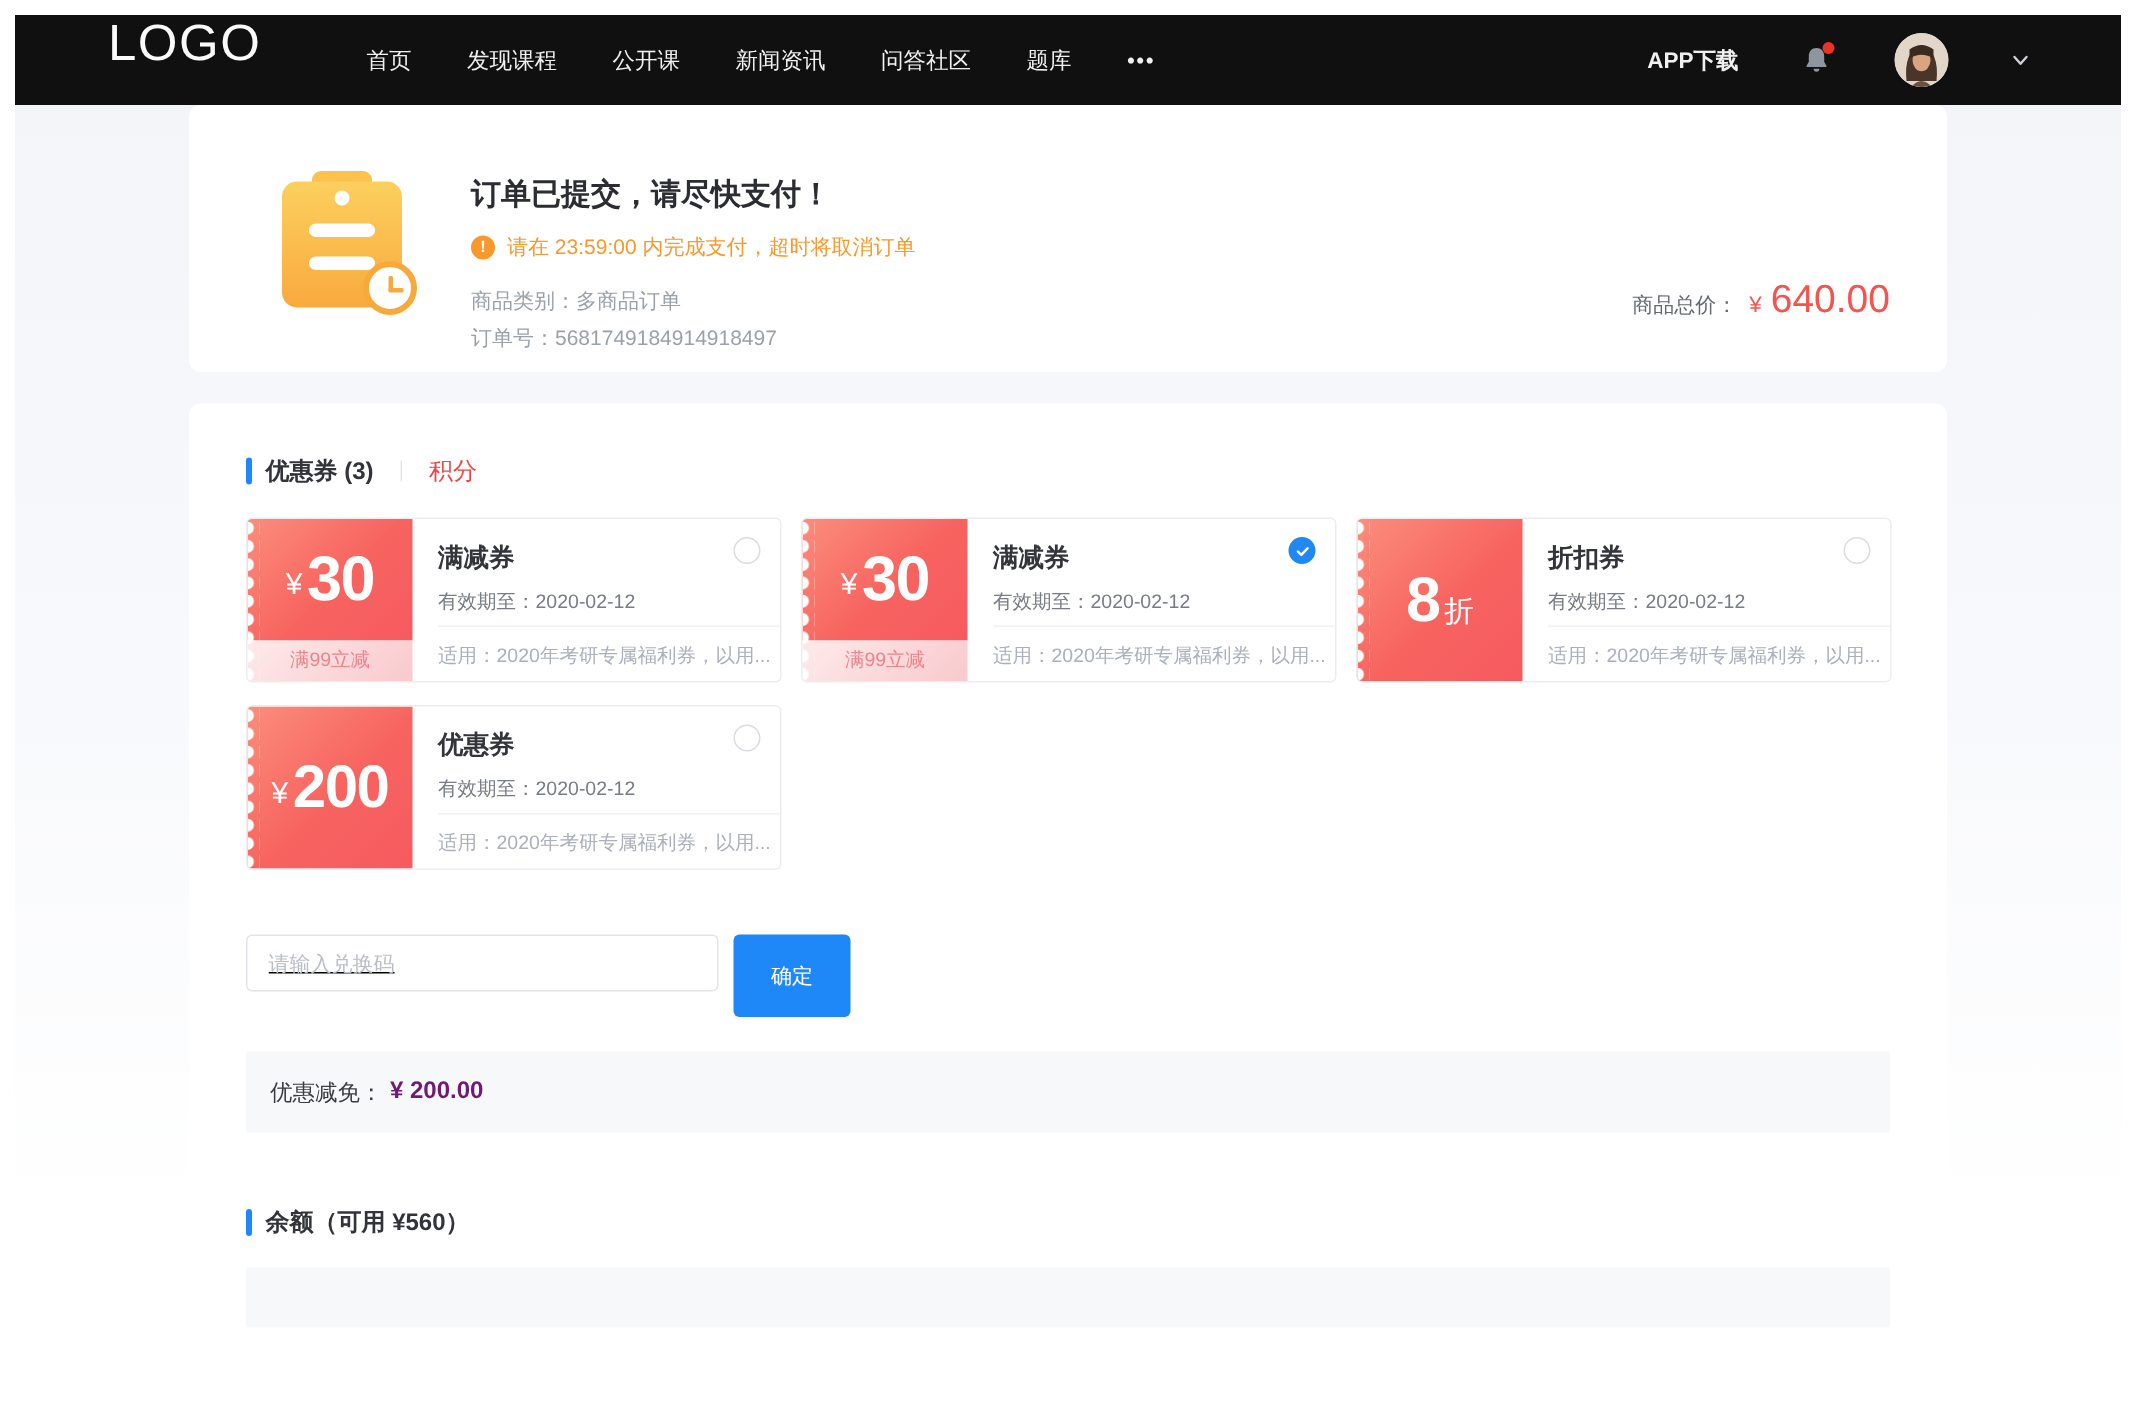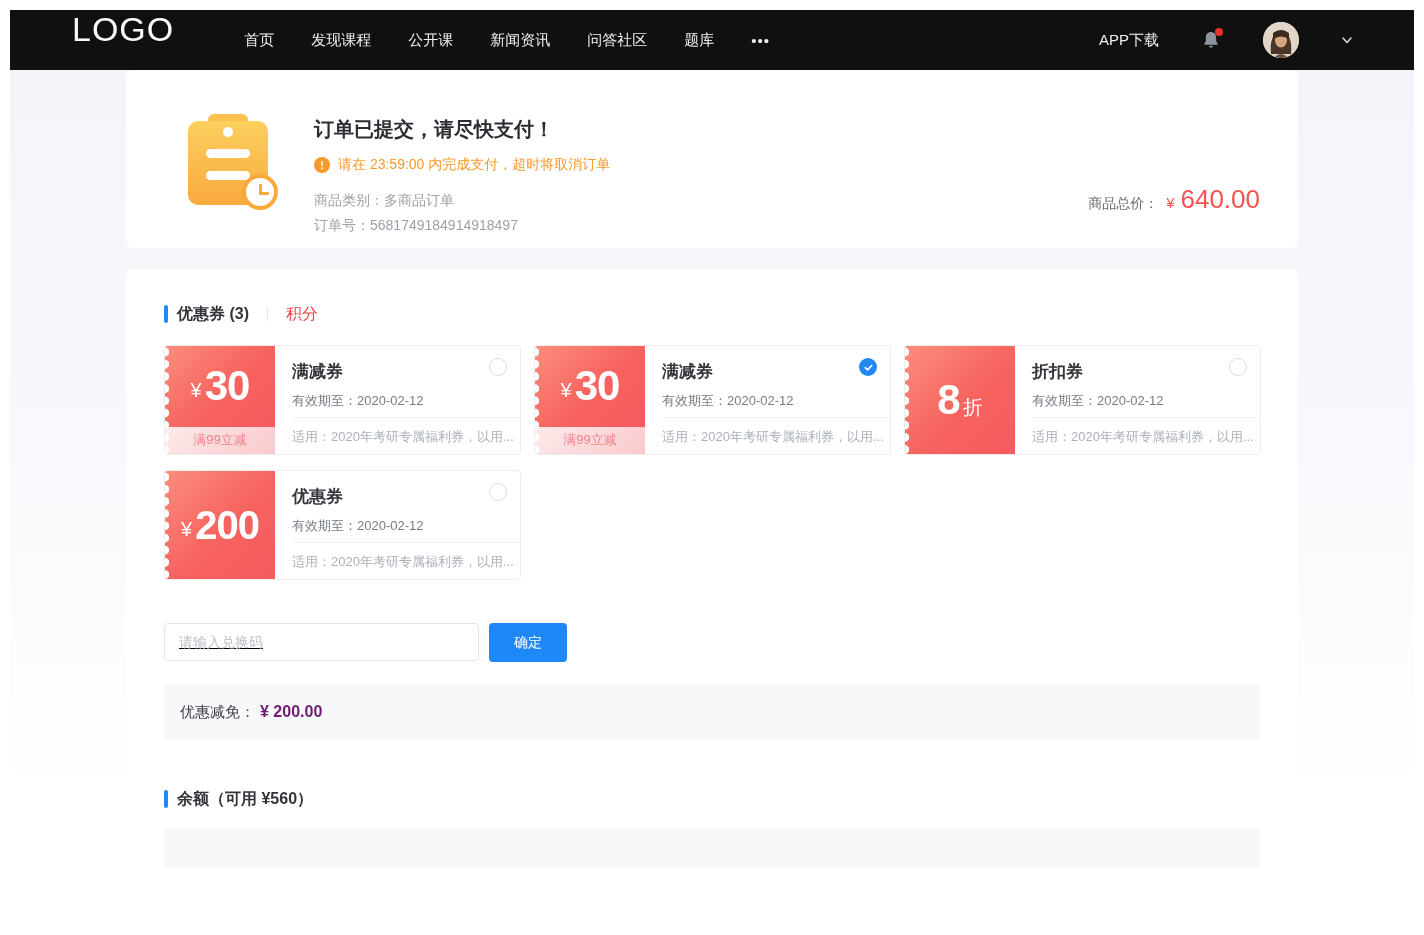--- a/index.html
+++ b/index.html
@@ -6,21 +6,21 @@
   html,body { width:1424px; height:935px; overflow:hidden; background:#fff;
     font-family:"Liberation Sans","DejaVu Sans",sans-serif; }
   .app { margin:10px 10px 0 10px; }
 
   
   .navbar { height:60px; background:#101010; display:flex; padding:0 60px 0 62px; }
   .logo { font-size:34px; font-weight:200; color:#fafafa; letter-spacing:1px; cursor:pointer; }
   .nav-links { display:flex; align-items:center; gap:37px; margin-left:70px; }
   .nav-link { color:#f0f0f0; font-size:15px; cursor:pointer; white-space:nowrap; }
   .nav-more { color:#f0f0f0; font-size:15px; letter-spacing:1px; cursor:pointer; }
-  .nav-right { margin-left:auto; display:flex; align-items:center; gap:41px; }
+  .nav-right { margin-left:auto; display:flex; align-items:center; gap:41px;font-weight:bold; }
   .app-download { color:#f0f0f0; font-size:15px; cursor:pointer; }
   .bell-wrap { position:relative; width:22px; height:22px; cursor:pointer; }
   .bell-wrap svg { width:22px; height:22px; }
   .bell-dot { position:absolute; top:-1px; right:-1px; width:8px; height:8px; border-radius:50%; background:#e8332a; }
   .avatar { width:36px; height:36px; border-radius:50%; overflow:hidden; cursor:pointer; background:#e8ddd2; }
   .chevron { width:14px; height:14px; cursor:pointer; }
 
   
   .content { height:872px; overflow:hidden; 
     background:linear-gradient(180deg,#f4f5f9 0%,#f8f9fc 45%,#ffffff 85%); }
@@ -85,21 +85,21 @@
     border-top:1px solid #f0f0f3; font-size:13px; color:#abb0ba; white-space:nowrap; overflow:hidden; }
   .radio { position:absolute; top:12px; right:13px; width:18px; height:18px; border-radius:50%;
     border:1px solid #d9dce1; background:#fff; cursor:pointer; }
   .radio.checked { border:none; background:#2088f2; display:flex; align-items:center; justify-content:center; }
   .radio.checked svg { width:11px; height:11px; }
 
   .redeem-row { margin-top:43px; display:flex; gap:10px; }
   .redeem-input { width:315px; height:38px; border:1px solid #e2e4e9; border-radius:4px; padding:0 14px;
     font-size:14px; color:#000000; outline:none; font-family:inherit;text-decoration:underline; }
   .redeem-input::placeholder { color:#b9bec6; }
-  .redeem-btn { width:78px; height:39px; background:#1f88f9; border:none; border-radius:4px;
+  .redeem-btn { width:78px; height:55px; background:#1f88f9; border:none; border-radius:4px;
     color:#fff; font-size:14px; cursor:pointer; font-family:inherit; }
 
   .discount-bar { margin-top:23px; height:54px; background:#f7f8fa; border-radius:2px;
     display:flex; align-items:center; padding:0 16px; }
   .discount-label { font-size:15px; color:#3a3c42; }
   .discount-value { font-size:16px; font-weight:700; color:#701a75; margin-left:5px; }
 
   .balance-head { margin-top:49px; }
   .balance-input { margin-top:27px; display:block; width:315px; height:38px; border:1px solid #e2e4e9;
     border-radius:4px; padding:0 14px; font-size:14px; color:#33353b; outline:none; font-family:inherit; }

